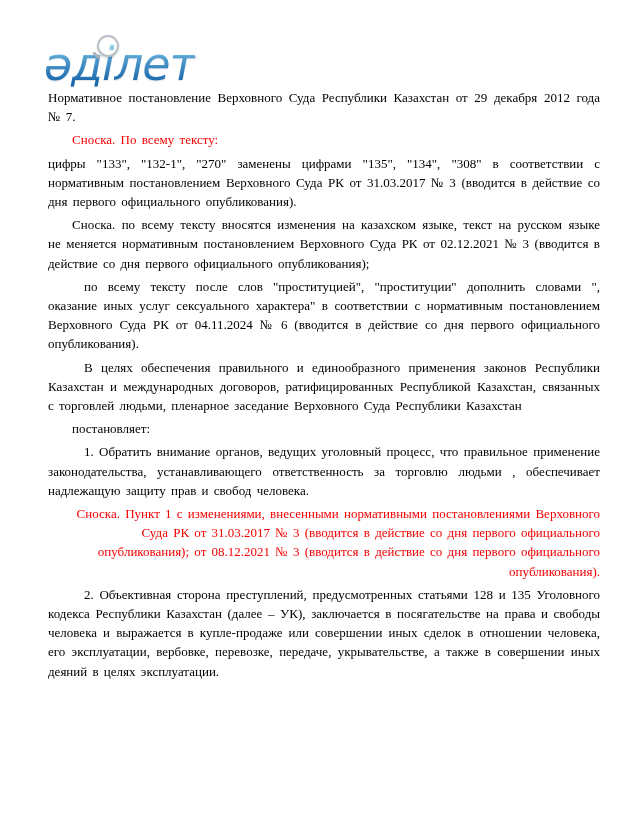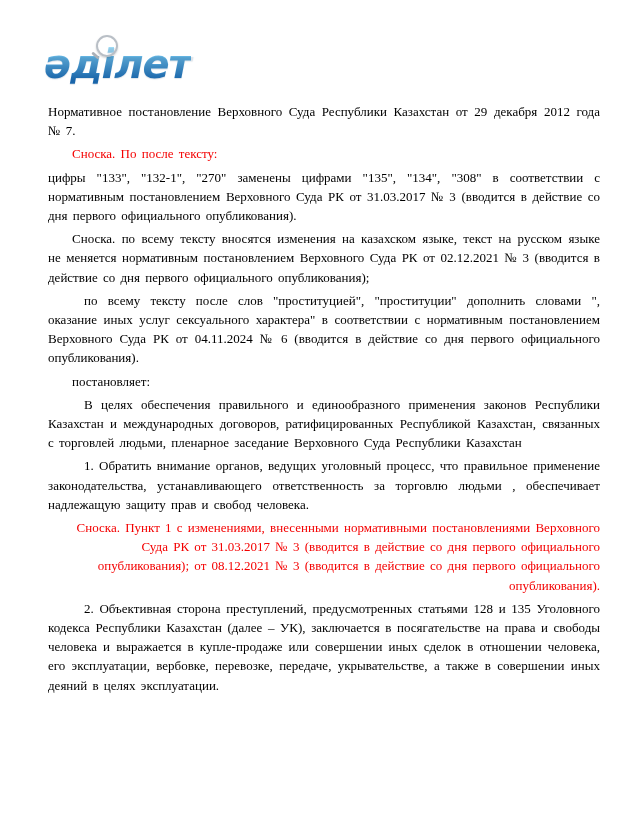--- a/index.html
+++ b/index.html
@@ -9,25 +9,24 @@
     overflow:hidden;
     font-family:"Liberation Serif", serif;
     color:#000;
   }
   .page { padding:44px 36px 0 44px; }
 
   
   .logo {
     display:inline-block;
     height:40px;
-    margin-bottom:14px;
     font-family:"DejaVu Sans", sans-serif;
     font-style:italic;
-    font-weight:700;
-    font-size:40px;
+    font-weight:400;
+    font-size:46px;
     line-height:40px;
     letter-spacing:-1px;
     cursor:pointer;
   }
   .logo-part {
     background:linear-gradient(180deg, var(--logo-top,#7fd0f4) 15%, var(--logo-bottom,#1a6cb5) 85%);
     -webkit-background-clip:text;
     background-clip:text;
     color:transparent;
     text-shadow:0 1px 1px rgba(30,70,110,0.15);
@@ -73,23 +72,23 @@
 <body>
 
 <div class="page">
 
   <div class="logo">
     <span class="logo-part">әд</span><span class="logo-i-wrap"><span class="magnifier-handle"></span><span class="magnifier"></span><span class="logo-part">і</span></span><span class="logo-part">лет</span>
   </div>
 
 
   <p class="doc">Нормативное постановление Верховного Суда Республики Казахстан от 29 декабря 2012 года № 7.</p>
-  <p class="doc red ind-a">Сноска. По после тексту:</p>
+  <p class="doc red ind-a">Сноска. По всему тексту:</p>
   <p class="doc">цифры "133", "132-1", "270" заменены цифрами "135", "134", "308" в соответствии с нормативным постановлением Верховного Суда РК от 31.03.2017 № 3 (вводится в действие со дня первого официального опубликования).</p>
   <p class="doc ind-a">Сноска. по всему тексту вносятся изменения на казахском языке, текст на русском языке не меняется нормативным постановлением Верховного Суда РК от 02.12.2021 № 3 (вводится в действие со дня первого официального опубликования);</p>
   <p class="doc ind-b">по всему тексту после слов "проституцией", "проституции" дополнить словами ", оказание иных услуг сексуального характера" в соответствии с нормативным постановлением Верховного Суда РК от 04.11.2024 № 6 (вводится в действие со дня первого официального опубликования).</p>
+  <p class="doc ind-b">В целях обеспечения правильного и единообразного применения законов Республики Казахстан и международных договоров, ратифицированных Республикой Казахстан, связанных с торговлей людьми, пленарное заседание Верховного Суда Республики Казахстан</p>
   <p class="doc ind-a">постановляет:</p>
-  <p class="doc ind-b">В целях обеспечения правильного и единообразного применения законов Республики Казахстан и международных договоров, ратифицированных Республикой Казахстан, связанных с торговлей людьми, пленарное заседание Верховного Суда Республики Казахстан</p>
   <p class="doc ind-b">1. Обратить внимание органов, ведущих уголовный процесс, что правильное применение законодательства, устанавливающего ответственность за торговлю людьми , обеспечивает надлежащую защиту прав и свобод человека.</p>
   <p class="doc red ind-a left">Сноска. Пункт 1 с изменениями, внесенными нормативными постановлениями Верховного Суда РК от 31.03.2017 № 3 (вводится в действие со дня первого официального опубликования); от 08.12.2021 № 3 (вводится в действие со дня первого официального опубликования).</p>
   <p class="doc ind-b">2. Объективная сторона преступлений, предусмотренных статьями 128 и 135 Уголовного кодекса Республики Казахстан (далее – УК), заключается в посягательстве на права и свободы человека и выражается в купле-продаже или совершении иных сделок в отношении человека, его эксплуатации, вербовке, перевозке, передаче, укрывательстве, а также в совершении иных деяний в целях эксплуатации.</p>
 
 </div>
 
 </body></html>

